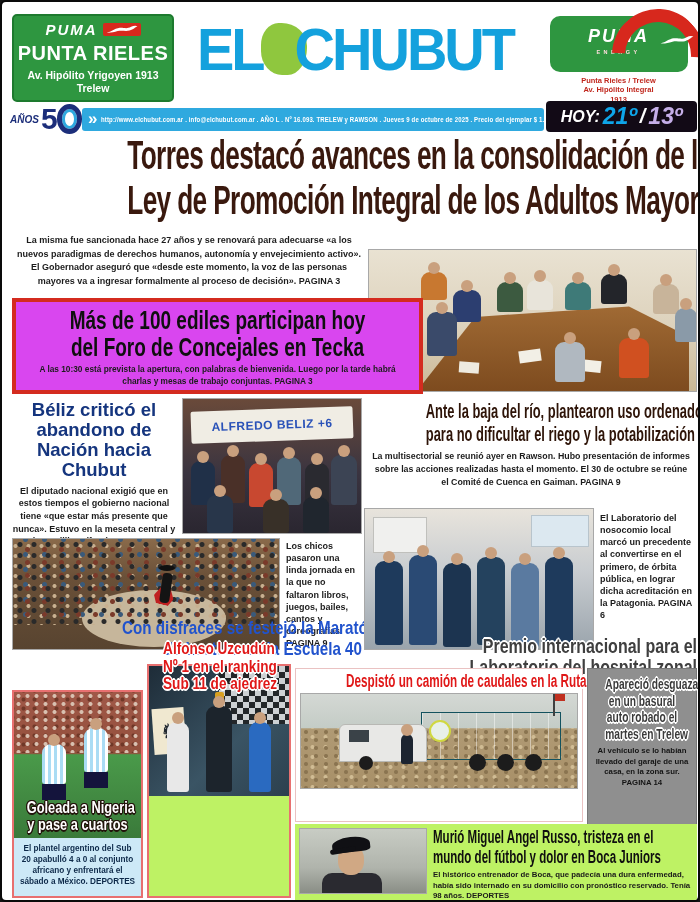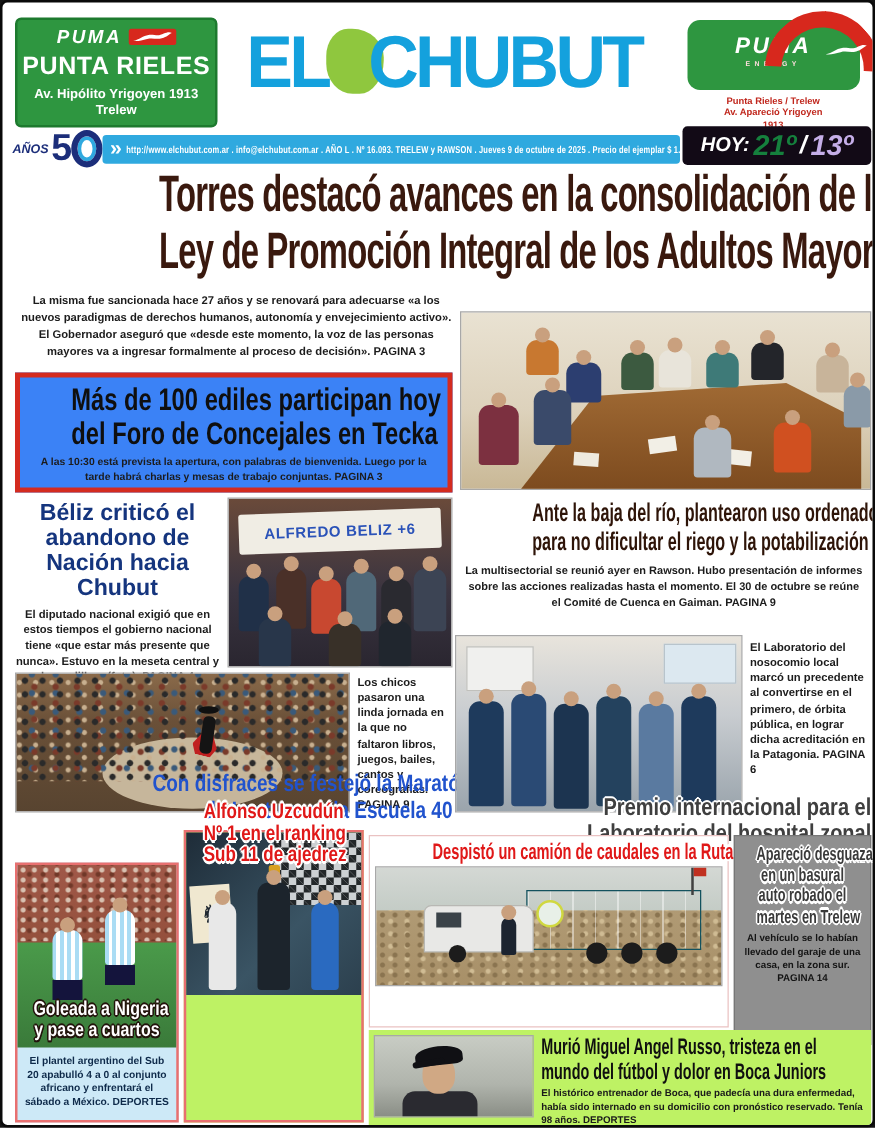--- a/index.html
+++ b/index.html
@@ -52,30 +52,30 @@
   .anos-5{font-weight:bold;font-size:30px;color:#1c2e7a;line-height:1;}
   .anos-0{width:20px;height:20px;border:5px solid #1c2e7a;border-radius:50%;
           box-shadow:inset 0 0 0 3px #2fa9df;margin-left:-1px;}
   .infobar{left:80px;top:106px;width:462px;height:23px;background:#2fa9df;border-radius:3px;
            display:flex;align-items:center;overflow:hidden;}
   .chev{color:#fff;font-weight:bold;font-size:17px;margin:0 4px 2px 6px;}
   .infotext{color:#fff;font-weight:bold;font-size:8px;letter-spacing:.2px;}
   .weather{left:544px;top:99px;width:151px;height:31px;background:#120a16;border-radius:4px;
            display:flex;align-items:center;justify-content:center;gap:3px;font-style:italic;}
   .w-label{color:#fff;font-weight:bold;font-size:16px;}
-  .w-high{color:#15803d;font-weight:bold;font-size:23px;}
+  .w-high{color:#0ea5e9;font-weight:bold;font-size:23px;}
   .w-sep{color:#fff;font-weight:bold;font-size:20px;}
   .w-low{color:#c5aee8;font-weight:bold;font-size:23px;}
   
   .main-hl{left:0;top:131px;width:696px;text-align:center;color:#3a190e;}
   .main-line{font-weight:bold;font-size:41px;line-height:1.1;letter-spacing:-1px;}
   .deck{font-weight:bold;color:#1c1c1c;text-align:center;}
   .lead-deck{left:14px;top:232px;width:346px;font-size:9px;line-height:1.5;}
-  .tecka{left:10px;top:296px;width:350px;height:96px;border:4px solid #d42b1f;box-sizing:border-box;
-         background:#3b82f6;padding-top:5px;text-align:center;color:#0f0f0f;}
+  .tecka{left:10px;top:296px;width:411px;height:96px;border:4px solid #d42b1f;box-sizing:border-box;
+         background:#d946ef;padding-top:5px;text-align:center;color:#0f0f0f;}
   .tecka-line{font-weight:bold;font-size:25px;line-height:1.06;}
   .tecka-deck{font-size:8.3px;line-height:1.4;margin-top:4px;padding:0 8px;}
   .beliz-col{left:10px;top:398px;width:164px;text-align:center;}
   .beliz-hl{font-weight:bold;font-size:18.5px;line-height:1.08;color:#15357e;}
   .beliz-body{font-weight:bold;font-size:9px;line-height:1.4;color:#1c1c1c;margin-top:5px;}
   .rio{left:362px;top:398px;width:334px;text-align:center;color:#2e1408;}
   .rio-line{font-weight:bold;font-size:20.5px;line-height:1.1;}
   .rio-deck{font-size:8.8px;line-height:1.45;margin-top:5px;padding:0 6px;}
   .side-text{font-weight:bold;font-size:9px;line-height:1.35;color:#1c1c1c;text-align:left;}
   .blue-cap{left:60px;top:616px;width:300px;text-align:right;color:#2153cd;}
@@ -137,21 +137,21 @@
     <div class="pill">
       <span class="brand-word">PUMA</span>
       <span class="energy">ENERGY</span>
       <span class="arc"></span>
       <svg style="position:absolute;right:-6px;top:18px;" width="34" height="12" viewBox="0 0 60 20">
           <path d="M1 16 C10 14 16 8 24 7 C34 6 38 10 47 5 C51 3 56 2 59 4 C54 6 52 10 44 12 C36 14 30 11 22 13 C14 15 8 17 1 16 Z" fill="#fff"></path>
         </svg>
     </div>
     <div class="red-lines">
       <div>Punta Rieles / Trelew</div>
-      <div>Av. Apareció Yrigoyen</div>
+      <div>Av. Hipólito Integral</div>
       <div>1913</div>
     </div>
   </div>
 
   <div class="abs anos">
     <span class="anos-label">AÑOS</span>
     <span class="anos-5">5</span>
     <span class="anos-0"></span>
   </div>
 

